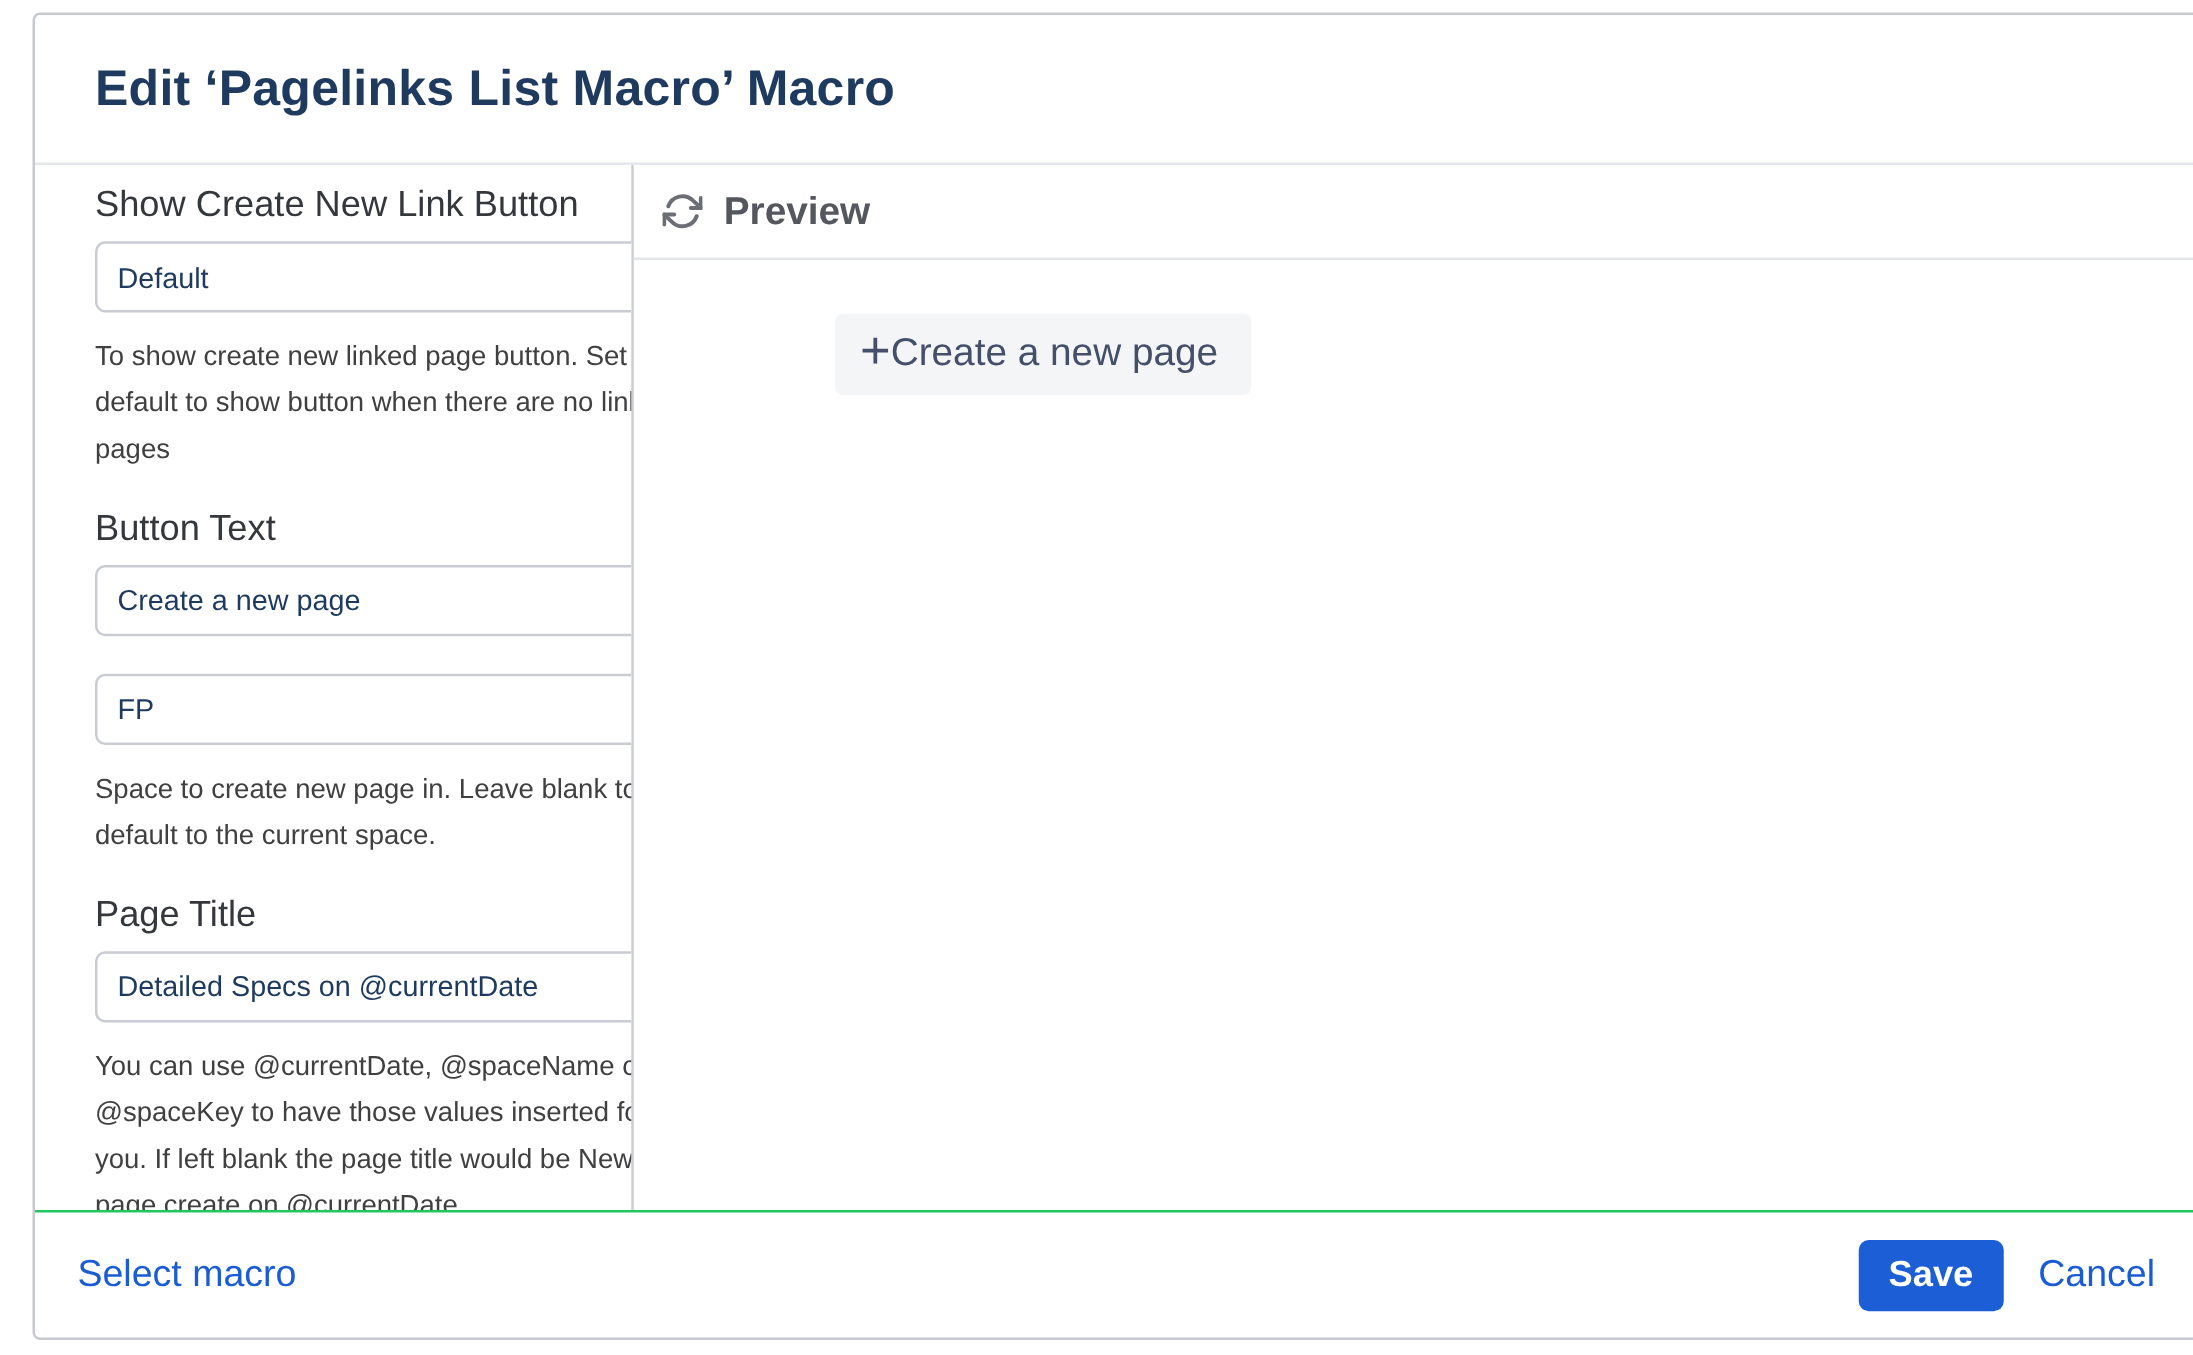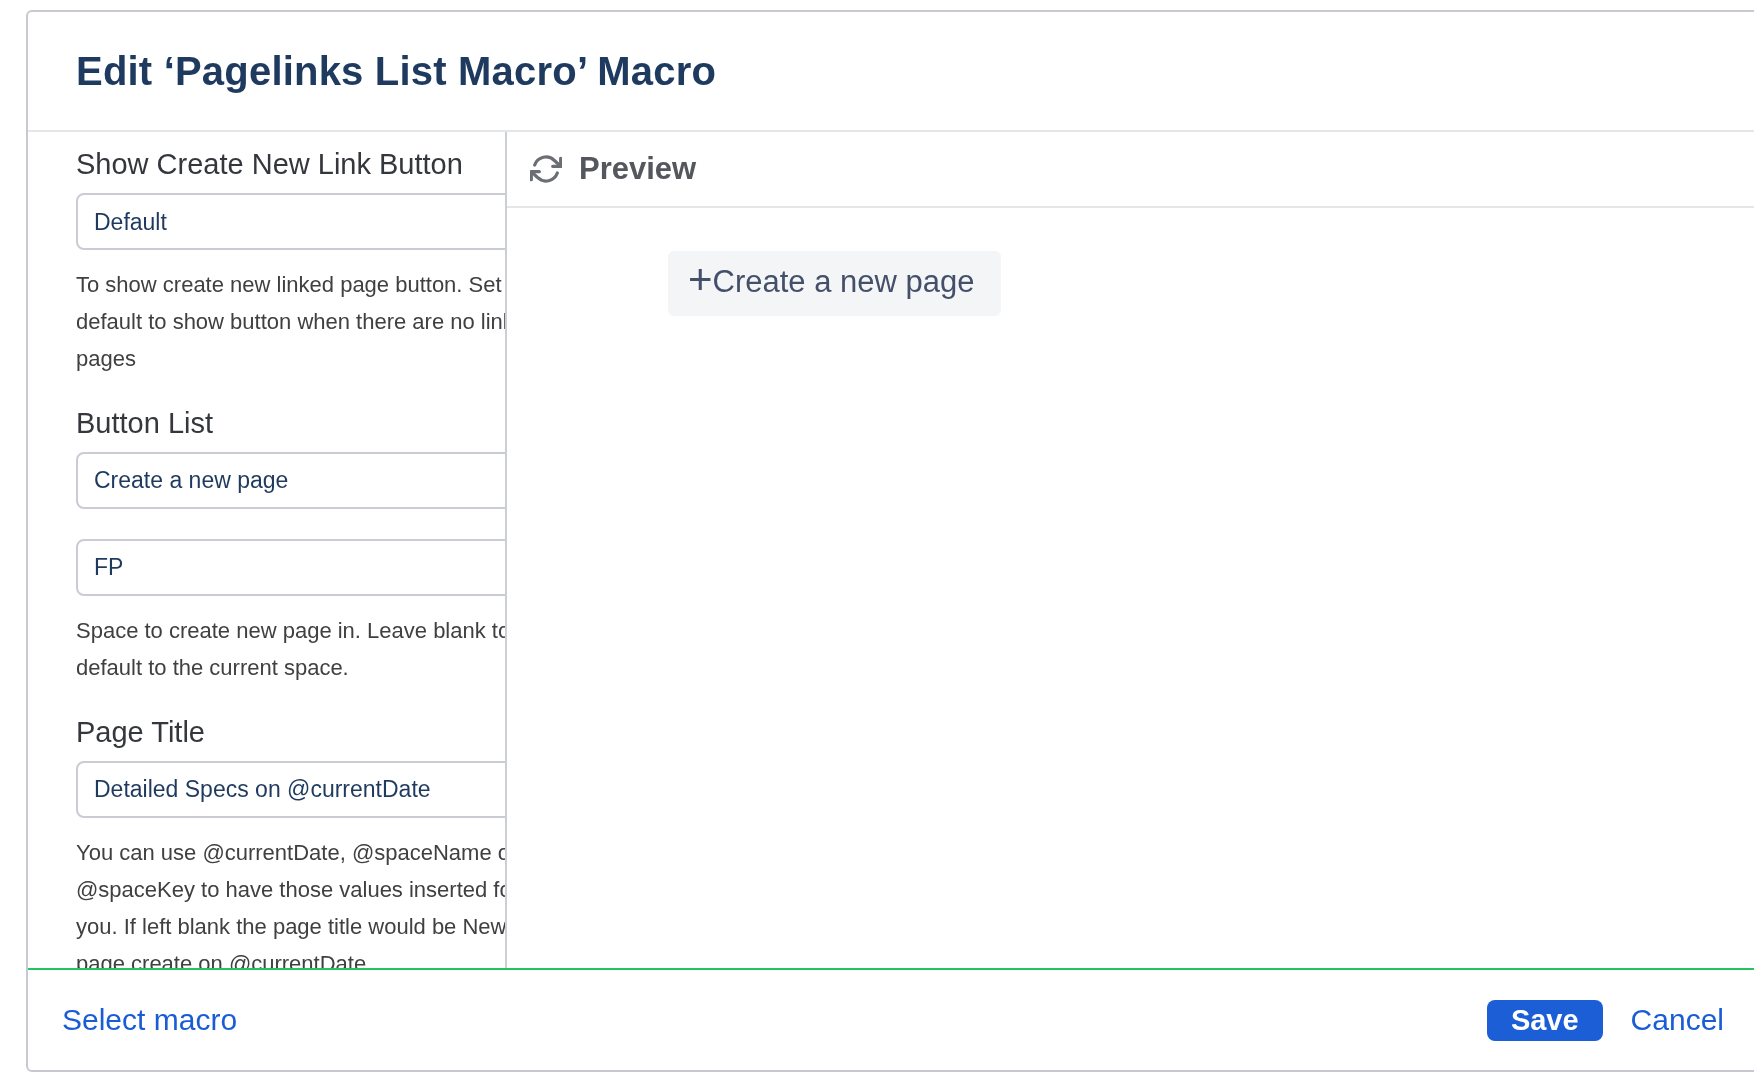--- a/index.html
+++ b/index.html
@@ -60,21 +60,21 @@
     position: relative; top: -2px; }
   .preview-create-label { font-size: 31px; color: #44506a; }
   
   .dialog-footer {
     height: 102px; flex: 0 0 auto; border-top: 2px solid #22c55e;
     display: flex; align-items: center; justify-content: space-between; padding: 13px 34px;
   }
   .link { color: #1a5cd6; font-size: 30px; text-decoration: none; cursor: pointer; }
   .footer-actions { display: flex; align-items: center; gap: 28px; }
   .save-btn {
-    min-width: 106px; height: 41px; border: none; border-radius: 8px;
+    min-width: 106px; height: 57px; border: none; border-radius: 8px;
     background: #1b5ed6; color: #ffffff; font-size: 29px; font-weight: 600;
     font-family: "Liberation Sans", sans-serif; padding: 0 24px; cursor: pointer; text-align: center;
   }
 </style>
 </head>
 <body>
 
 <div class="dialog">
 
   <div class="dialog-header">
@@ -93,21 +93,21 @@
           </select>
           <span class="spinner">
             <span class="tri-up"></span>
             <span class="tri-down"></span>
           </span>
         </div>
         <div class="help">To show create new linked page button. Set to default to show button when there are no linked pages</div>
       </div>
 
       <div class="field">
-        <label class="field-label">Button List</label>
+        <label class="field-label">Button Text</label>
         <input type="text" class="control" value="Create a new page" style="">
       </div>
 
       <div class="field">
         <input type="text" class="control" value="FP" style="">
         <div class="help">Space to create new page in. Leave blank to default to the current space.</div>
       </div>
 
       <div class="field">
         <label class="field-label">Page Title</label>

